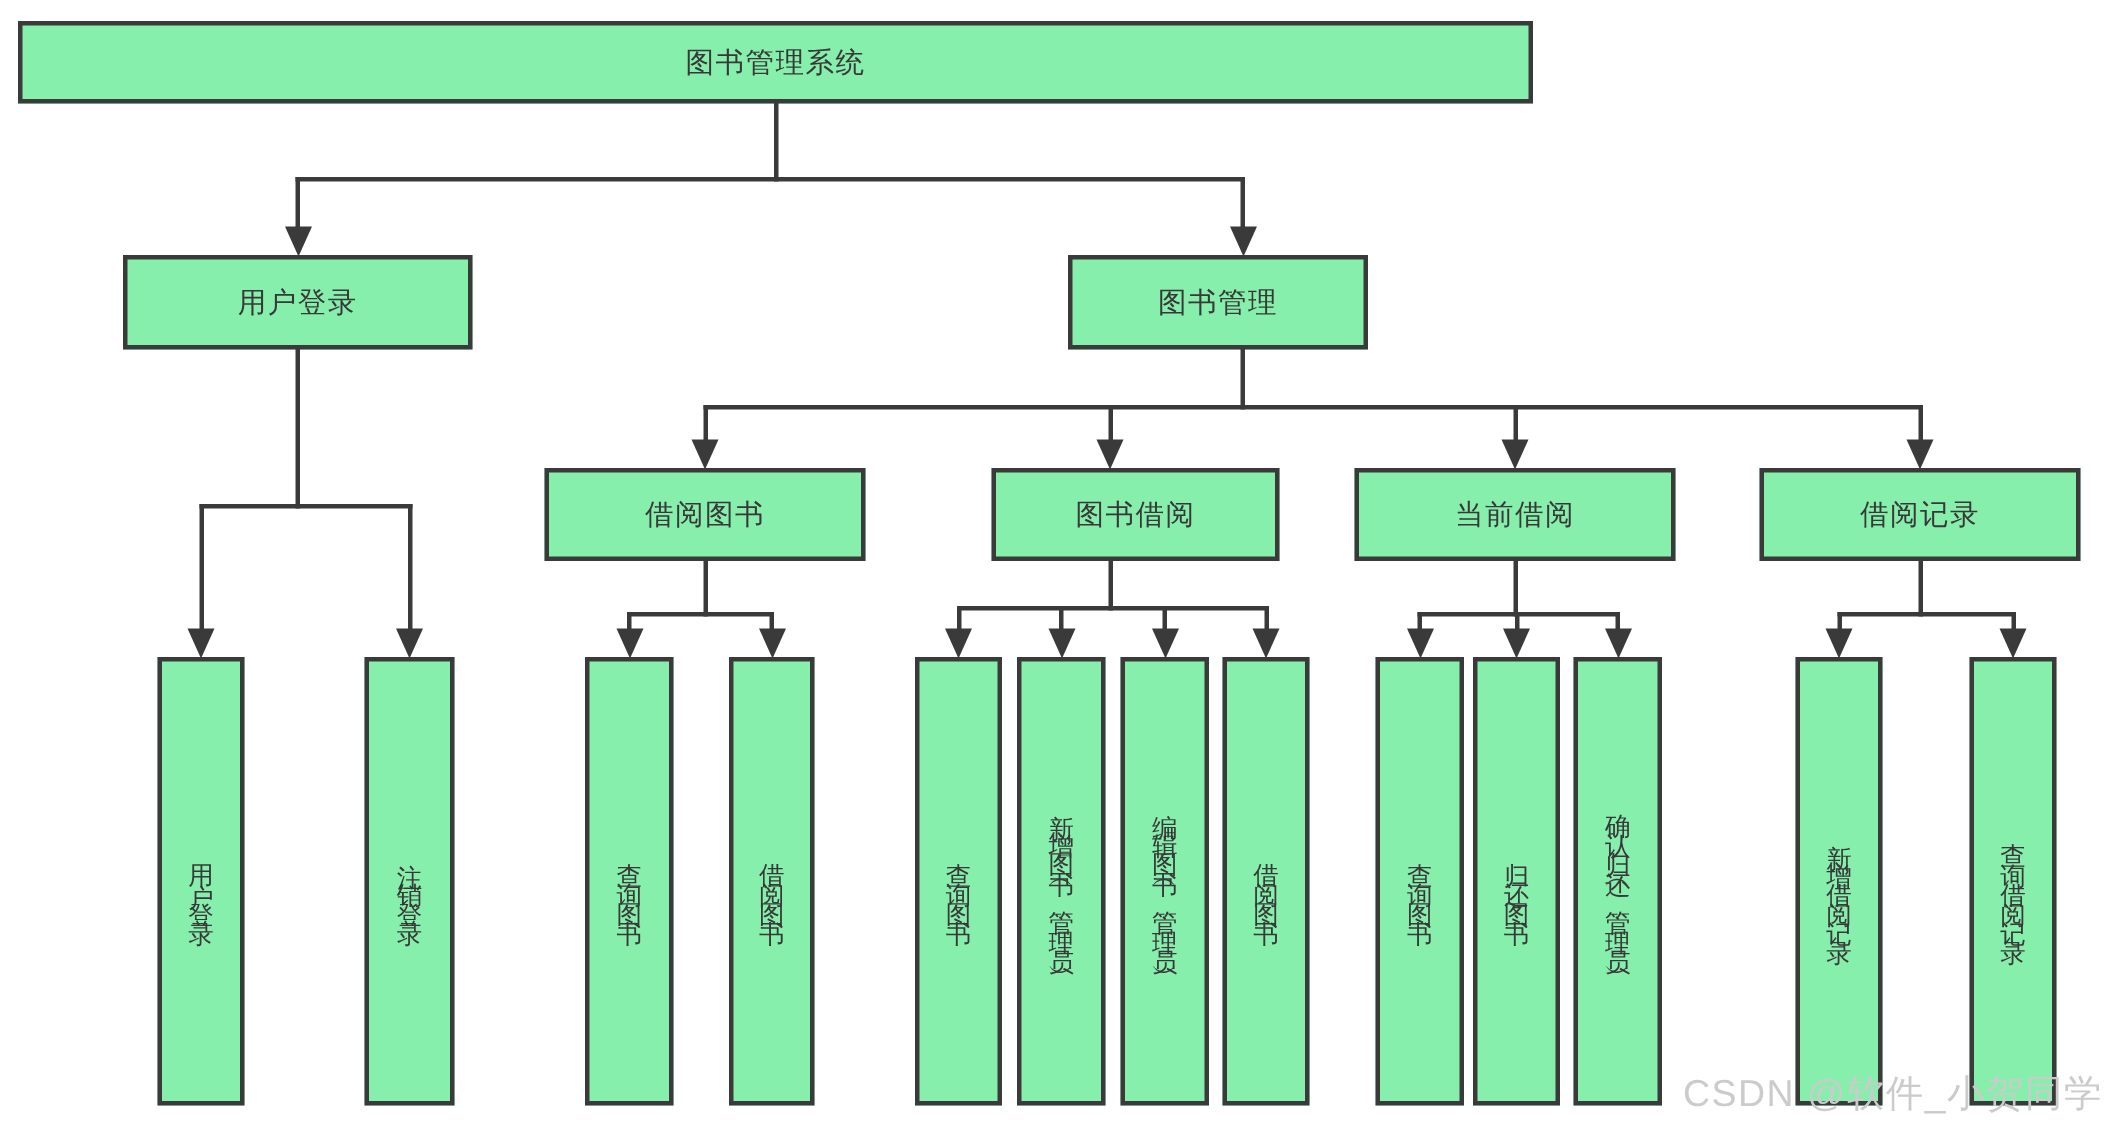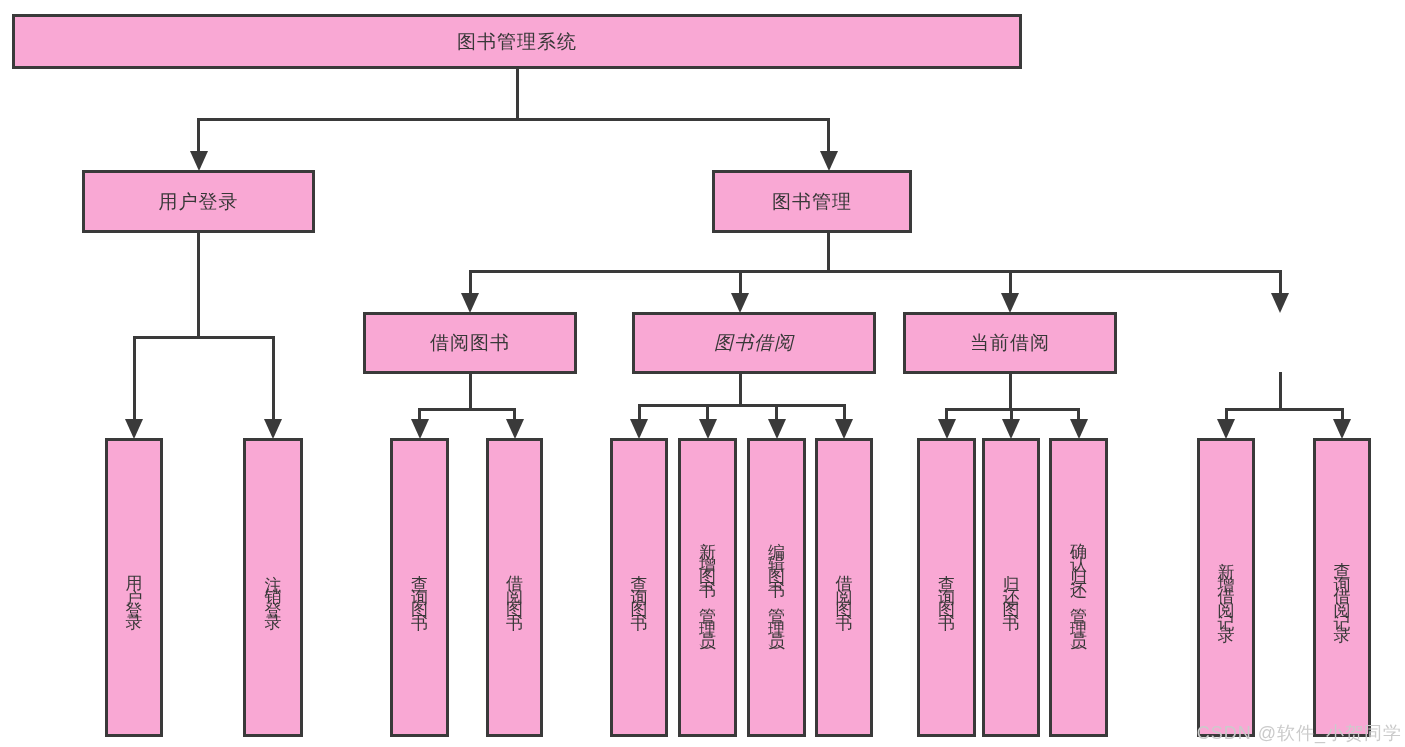--- a/index.html
+++ b/index.html
@@ -15,21 +15,21 @@
     position:relative;
     width:1405px;
     height:747px;
     background:var(--bg);
     overflow:hidden;
   }
   .node{
     position:absolute;
     box-sizing:border-box;
     border:3px solid var(--border);
-    background:#f9a8d4;
+    background:#86efac;
     display:flex;
     align-items:center;
     justify-content:center;
     color:var(--text);
   }
   .node.horizontal .label{
     font-size:19px;
     letter-spacing:1px;
     white-space:nowrap;
   }
@@ -48,21 +48,21 @@
     position:absolute;
     width:0;height:0;
     border-left:9px solid transparent;
     border-right:9px solid transparent;
     border-top:20px solid var(--line);
   }
   .watermark{
     position:absolute;
     right:3px;
     bottom:2px;
-    font-size:18px;
+    font-size:25px;
     color:var(--watermark);
     letter-spacing:1px;
     white-space:nowrap;
     z-index:10;
   }
 </style>
 </head>
 <body>
 
 <div id="canvas">
@@ -72,25 +72,28 @@
     </div>
     <div class="node horizontal" style="left: 82px; top: 170px; width: 233px; height: 63px;">
       <span class="label">用户登录</span>
     </div>
     <div class="node horizontal" style="left: 712px; top: 170px; width: 200px; height: 63px;">
       <span class="label">图书管理</span>
     </div>
     <div class="node horizontal" style="left: 363px; top: 312px; width: 214px; height: 62px;">
       <span class="label">借阅图书</span>
     </div>
-    <div class="node horizontal" style="left: 632px; top: 312px; width: 244px; height: 62px; font-style: italic;">
+    <div class="node horizontal" style="left: 661px; top: 312px; width: 192px; height: 62px;">
       <span class="label">图书借阅</span>
     </div>
     <div class="node horizontal" style="left: 903px; top: 312px; width: 214px; height: 62px;">
       <span class="label">当前借阅</span>
+    </div>
+    <div class="node horizontal" style="left: 1173px; top: 312px; width: 214px; height: 62px;">
+      <span class="label">借阅记录</span>
     </div>
     <div class="node vertical" style="left: 105px; top: 438px; width: 58px; height: 299px;">
       <span class="label">用户登录</span>
     </div>
     <div class="node vertical" style="left: 243px; top: 438px; width: 60px; height: 299px;">
       <span class="label">注销登录</span>
     </div>
     <div class="node vertical" style="left: 390px; top: 438px; width: 59px; height: 299px;">
       <span class="label">查询图书</span>
     </div>

